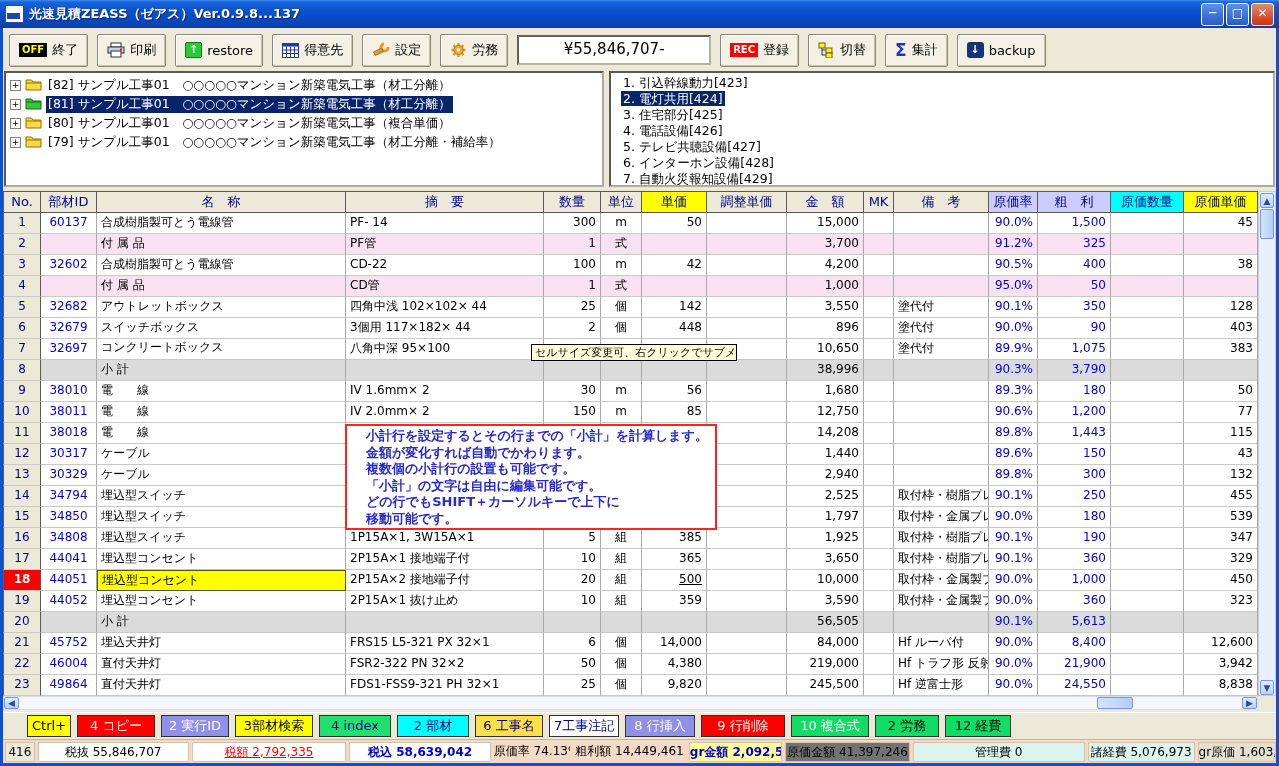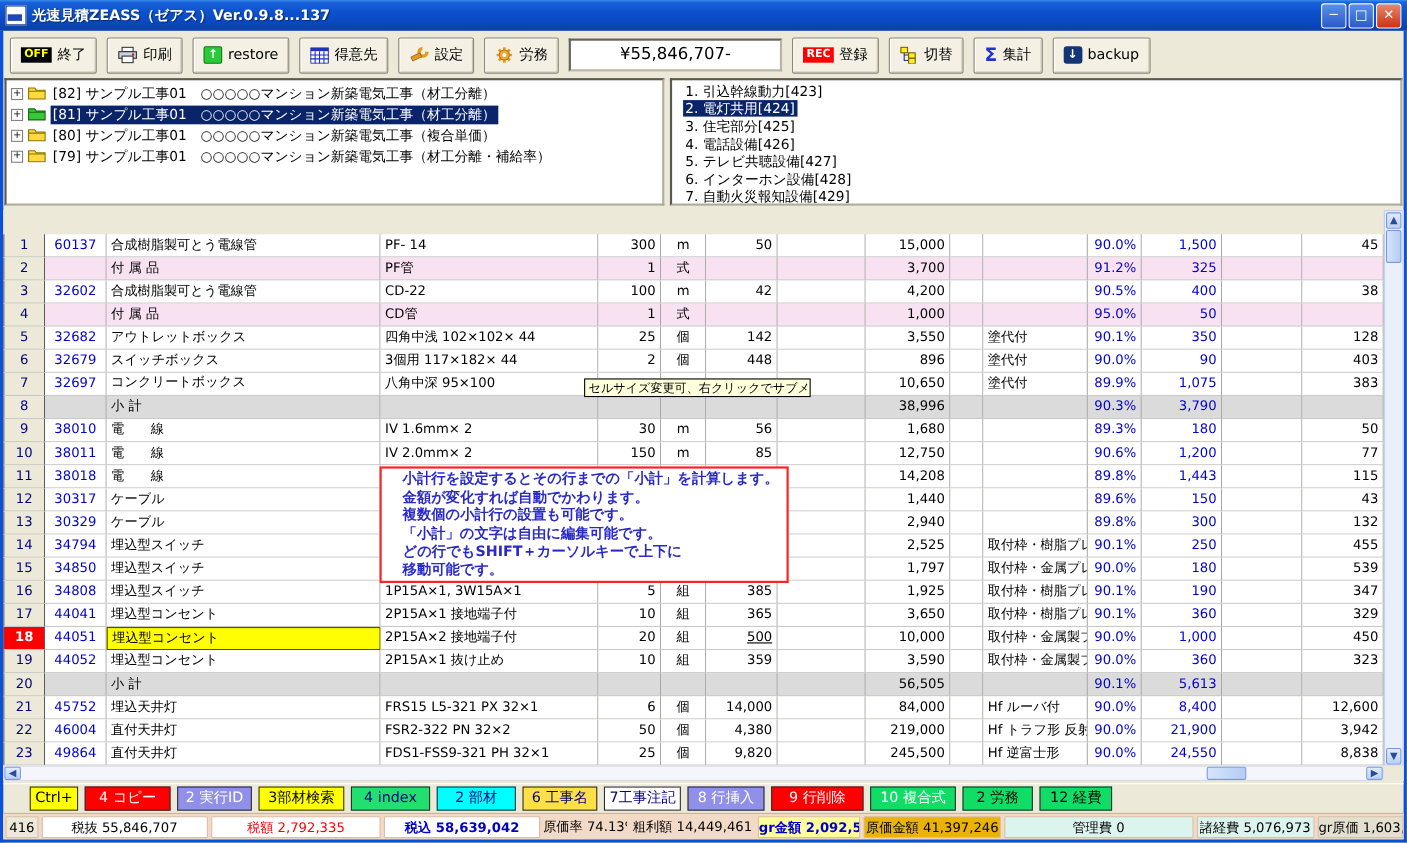--- a/index.html
+++ b/index.html
@@ -215,20 +215,37 @@
     <div class="list-row"><span>1. 引込幹線動力[423]</span></div>
     <div class="list-row"><span class="sel">2. 電灯共用[424]</span></div>
     <div class="list-row"><span>3. 住宅部分[425]</span></div>
     <div class="list-row"><span>4. 電話設備[426]</span></div>
     <div class="list-row"><span>5. テレビ共聴設備[427]</span></div>
     <div class="list-row"><span>6. インターホン設備[428]</span></div>
     <div class="list-row"><span>7. 自動火災報知設備[429]</span></div>
   </div>
 
 <div class="grid">
+  <div class="ghead" id="ghead">
+      <div class="hcell beige" style="width: 38px;">No.</div>
+      <div class="hcell beige" style="width: 56px;">部材ID</div>
+      <div class="hcell beige" style="width: 249px;">名　称</div>
+      <div class="hcell beige" style="width: 198px;">摘　要</div>
+      <div class="hcell beige" style="width: 57px;">数量</div>
+      <div class="hcell beige" style="width: 41px;">単位</div>
+      <div class="hcell yellow" style="width: 65px;">単価</div>
+      <div class="hcell beige" style="width: 80px;">調整単価</div>
+      <div class="hcell beige" style="width: 77px;">金　額</div>
+      <div class="hcell beige" style="width: 30px;">MK</div>
+      <div class="hcell beige" style="width: 95px;">備　考</div>
+      <div class="hcell lavender" style="width: 49px;">原価率</div>
+      <div class="hcell lavender" style="width: 73px;">粗　利</div>
+      <div class="hcell cyan" style="width: 73px;">原価数量</div>
+      <div class="hcell yellow" style="width: 74px;">原価単価</div>
+    </div>
   <div class="grows" id="grows">
       <div class="grow normal">
         <div class="cell ac rownum first" style="width: 38px;">1</div>
         <div class="cell ac blue" style="width: 56px;">60137</div>
         <div class="cell al" style="width: 249px;">合成樹脂製可とう電線管</div>
         <div class="cell al" style="width: 198px;">PF- 14</div>
         <div class="cell ar" style="width: 57px;">300</div>
         <div class="cell ac" style="width: 41px;">m</div>
         <div class="cell ar" style="width: 65px;">50</div>
         <div class="cell ar" style="width: 80px;"></div>
@@ -649,22 +666,22 @@
     <div class="fnbtn" style="width: 70px; background: rgb(255, 255, 255); color: rgb(0, 0, 128);">7工事注記</div>
     <div class="fnbtn" style="width: 70px; background: rgb(144, 144, 232); color: rgb(255, 255, 255);">8 行挿入</div>
     <div class="fnbtn" style="width: 84px; background: rgb(255, 0, 0); color: rgb(255, 255, 255);">9 行削除</div>
     <div class="fnbtn" style="width: 78px; background: rgb(17, 221, 102); color: rgb(255, 255, 255);">10 複合式</div>
     <div class="fnbtn" style="width: 64px; background: rgb(17, 221, 102); color: rgb(0, 0, 0);">2 労務</div>
     <div class="fnbtn" style="width: 66px; background: rgb(17, 221, 102); color: rgb(0, 0, 0);">12 経費</div>
   </div>
 <div class="statusbar" id="statusbar">
     <div class="sitem" style="width: 31px; background: rgb(236, 233, 216); color: rgb(0, 0, 0);">416</div>
     <div class="sitem" style="width: 158px; background: rgb(255, 255, 255); color: rgb(0, 0, 0);">税抜 55,846,707</div>
-    <div class="sitem" style="width: 162px; background: rgb(255, 255, 255); color: rgb(255, 0, 0);">税額 2,792,335</div>
+    <div class="sitem" style="width: 162px; background: rgb(255, 255, 255); color: rgb(255, 0, 0); text-decoration: underline;">税額 2,792,335</div>
     <div class="sitem" style="width: 148px; background: rgb(255, 255, 255); color: rgb(0, 0, 204); font-weight: bold;">税込 58,639,042</div>
     <div class="sitem" style="width: 80px; border: none; color: rgb(0, 0, 0);">原価率 74.13%</div>
     <div class="sitem" style="width: 118px; border: none; color: rgb(0, 0, 0);">粗利額 14,449,461</div>
     <div class="sitem" style="width: 98px; background: rgb(255, 255, 153); color: rgb(0, 0, 204); font-weight: bold;">gr金額 2,092,521</div>
-    <div class="sitem" style="width: 130px; background: #eab308; color: rgb(0, 0, 0);">原価金額 41,397,246</div>
+    <div class="sitem" style="width: 130px; background: #737373; color: rgb(0, 0, 0);">原価金額 41,397,246</div>
     <div class="sitem" style="width: 180px; background: rgb(220, 244, 238); color: rgb(0, 0, 0);">管理費 0</div>
     <div class="sitem" style="width: 112px; background: rgb(220, 244, 238); color: rgb(0, 0, 0);">諸経費 5,076,973</div>
     <div class="sitem" style="width: 82px; background: rgb(228, 224, 208); color: rgb(0, 0, 0);">gr原価 1,603,55</div>
   </div>
 
 </body></html>

